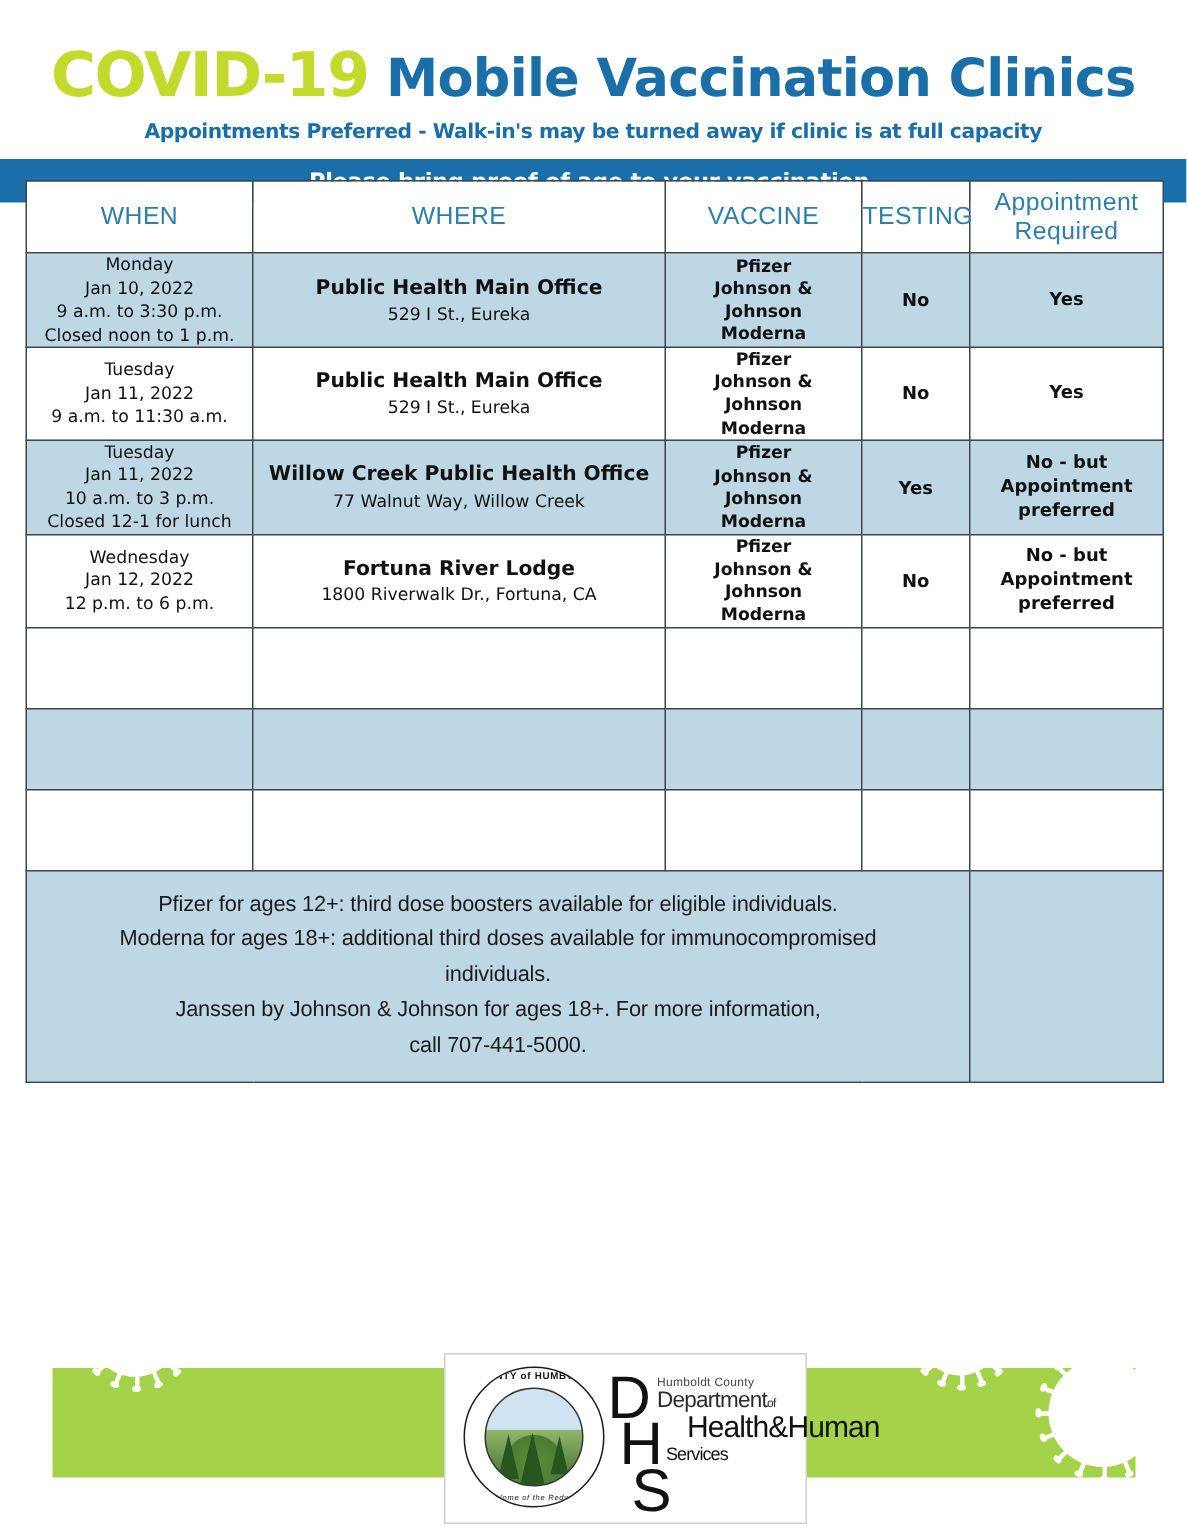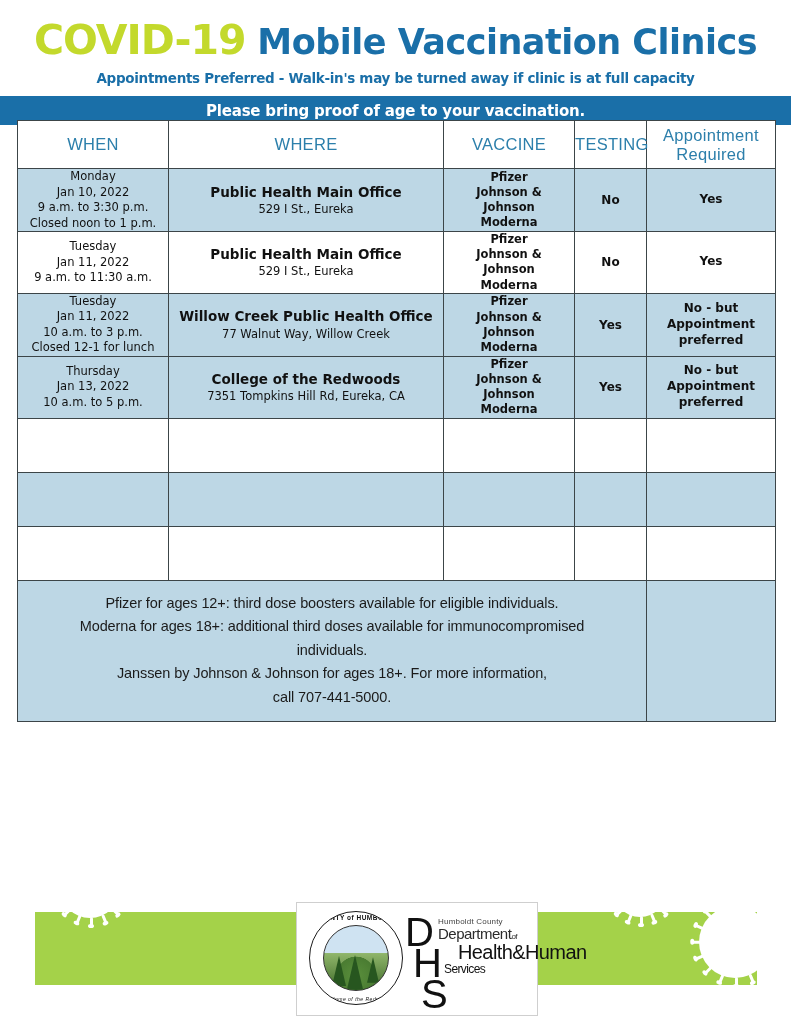--- a/index.html
+++ b/index.html
@@ -12,21 +12,21 @@
     height: 1024px;
     font-family: "Liberation Sans", sans-serif;
     color: #000000;
     overflow: hidden;
     position: relative;
   }
 
   
   .header {
     text-align: center;
-    padding-top: 20px;
+    padding-top: 30px;
   }
   .title-line {
     white-space: nowrap;
     line-height: 1.0;
   }
   .title-covid {
     font-family: "DejaVu Sans", sans-serif;
     font-weight: bold;
     font-size: 41px;
     color: #c3d92c;
@@ -403,38 +403,38 @@
         <td class="vaccine" style="white-space: pre-line;">Pfizer
 Johnson &amp;
 Johnson
 Moderna</td>
         <td class="testing">Yes</td>
         <td class="appt" style="white-space: pre-line;">No - but
 Appointment
 preferred</td>
       </tr>
 
-
-      <tr class="shade">
-        <td class="when" style="white-space: pre-line;">Thursday
-Jan 13, 2022
-10 a.m. to 5 p.m.</td>
+      <tr class="plain">
+        <td class="when" style="white-space: pre-line;">Wednesday
+Jan 12, 2022
+12 p.m. to 6 p.m.</td>
         <td class="where">
-          <span class="place">College of the Redwoods</span>
-          <span class="addr">7351 Tompkins Hill Rd, Eureka, CA</span>
+          <span class="place">Fortuna River Lodge</span>
+          <span class="addr">1800 Riverwalk Dr., Fortuna, CA</span>
         </td>
         <td class="vaccine" style="white-space: pre-line;">Pfizer
 Johnson &amp;
 Johnson
 Moderna</td>
-        <td class="testing">Yes</td>
+        <td class="testing">No</td>
         <td class="appt" style="white-space: pre-line;">No - but
 Appointment
 preferred</td>
       </tr>
+
 
       <tr class="empty plain">
         <td></td>
         <td></td>
         <td></td>
         <td></td>
         <td></td>
       </tr>
       <tr class="empty shade">
         <td></td>

